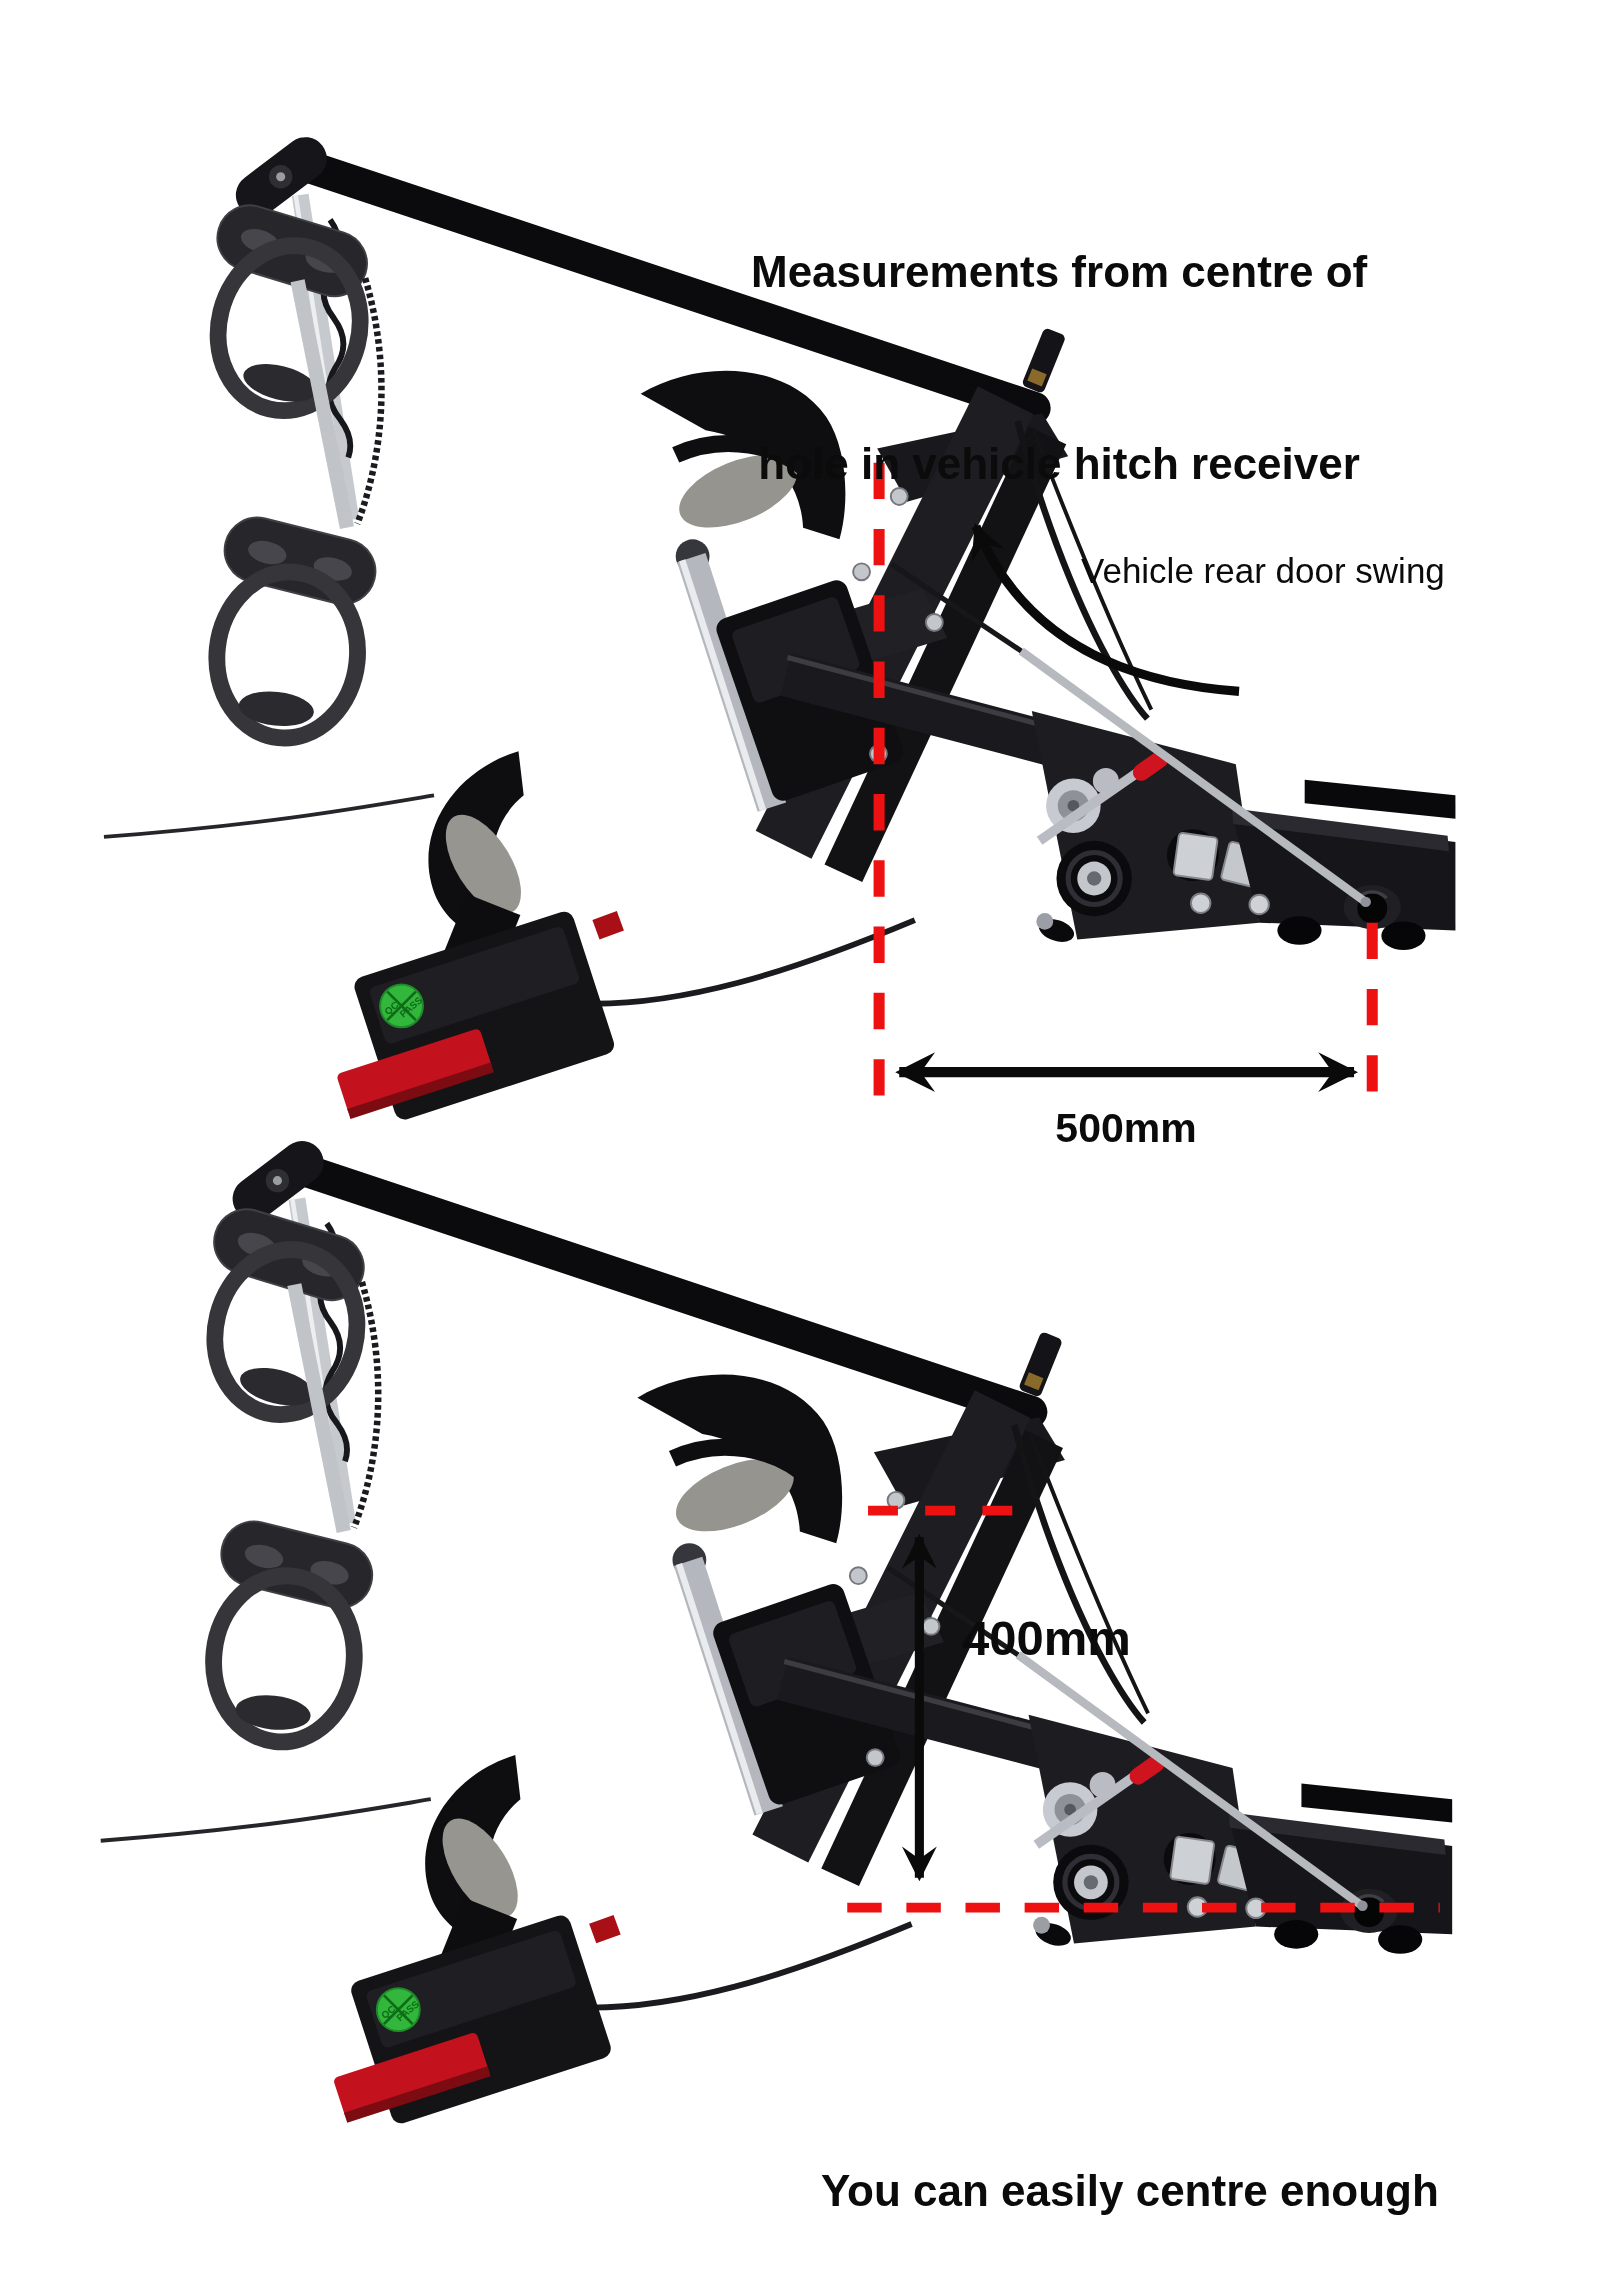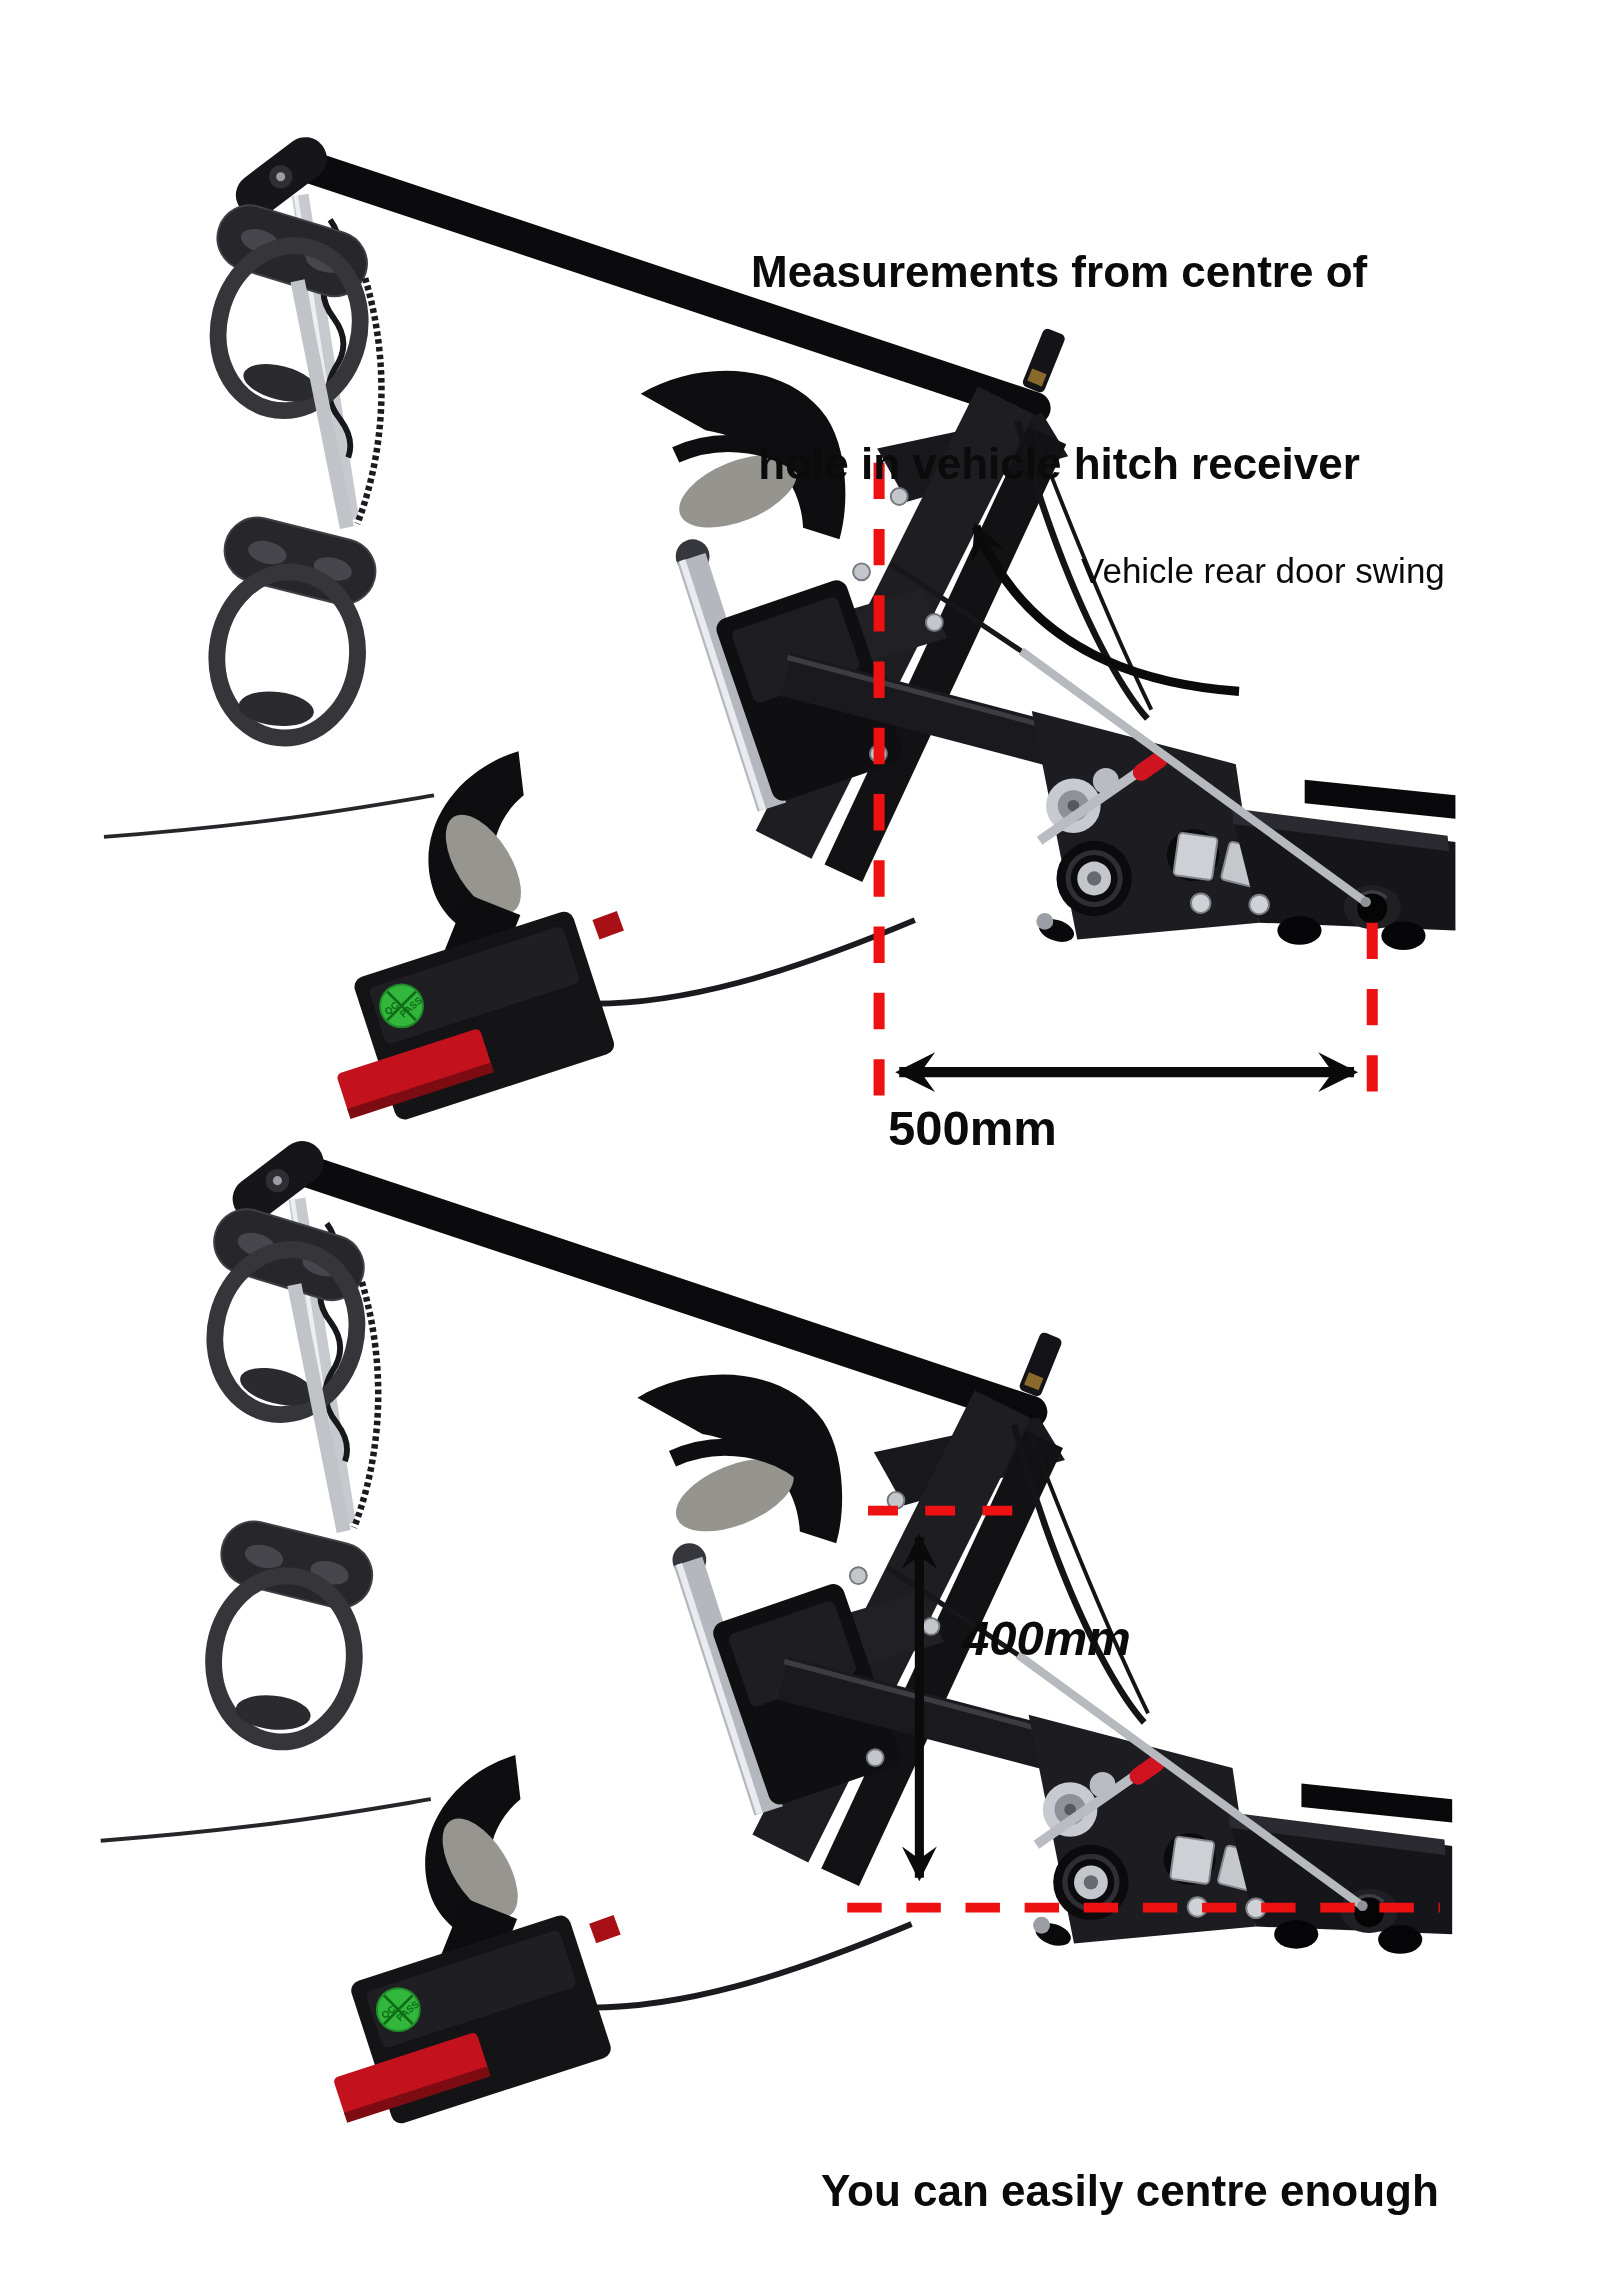--- a/index.html
+++ b/index.html
@@ -4,22 +4,22 @@
 <style>
   html,body{margin:0;padding:0;background:#ffffff;}
   .canvas{
     position:relative;width:1612px;height:2295px;background:#ffffff;overflow:hidden;
     font-family:"Liberation Sans",sans-serif;color:var(--text_black,#0b0b0b);
   }
   svg.art{position:absolute;left:0;top:0;}
   .label{position:absolute;white-space:pre;text-align:center;}
   .title{left:751px;top:112px;font-size:44px;font-weight:700;line-height:64px;}
   .doorswing{left:1081px;top:520px;font-size:35px;font-weight:400;margin-top:31px;}
-  .dim500{left:888px;top:1102px;width:476px;text-align:left;font-size:49px;font-weight:700;line-height:53px;}
-  .dim400{left:962px;top:1612px;font-size:49px;font-weight:700;line-height:53px;font-style:italic;}
+  .dim500{left:888px;top:1102px;width:476px;text-align:center;font-size:41px;font-weight:700;line-height:53px;}
+  .dim400{left:962px;top:1612px;font-size:49px;font-weight:700;line-height:53px;}
   .note{left:821px;top:2026px;font-size:44px;font-weight:700;line-height:66px;}
   .red-dash{stroke:var(--dash_red,#ee1111);stroke-linecap:butt;}
   .blk-line{stroke:var(--arrow_black,#0a0a0a);fill:none;}
   .ah{fill:var(--arrow_black,#0a0a0a);}
   .sticker-green{fill:var(--sticker_green,#32b63b);}
   .lamp-red{fill:var(--lamp_red,#c3121d);}
   .lever-red{fill:var(--lever_red,#cf1420);}
   .sticker-txt{font-family:"Liberation Sans",sans-serif;font-size:15px;font-weight:700;fill:#0e6b17;}
 </style>
 </head>

